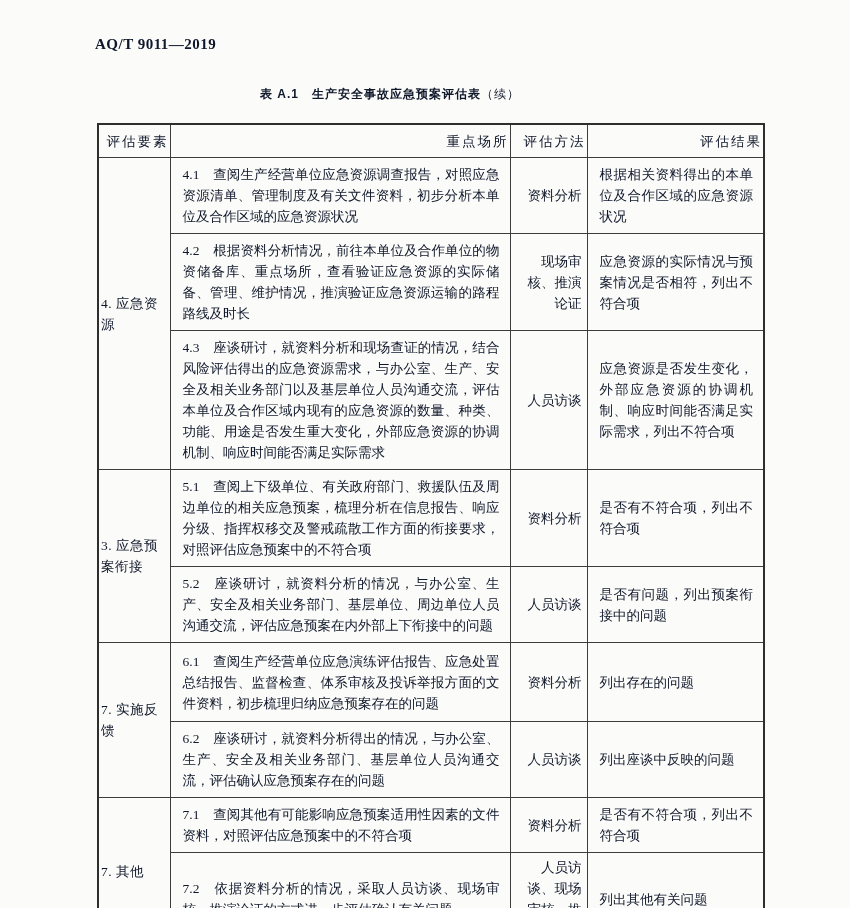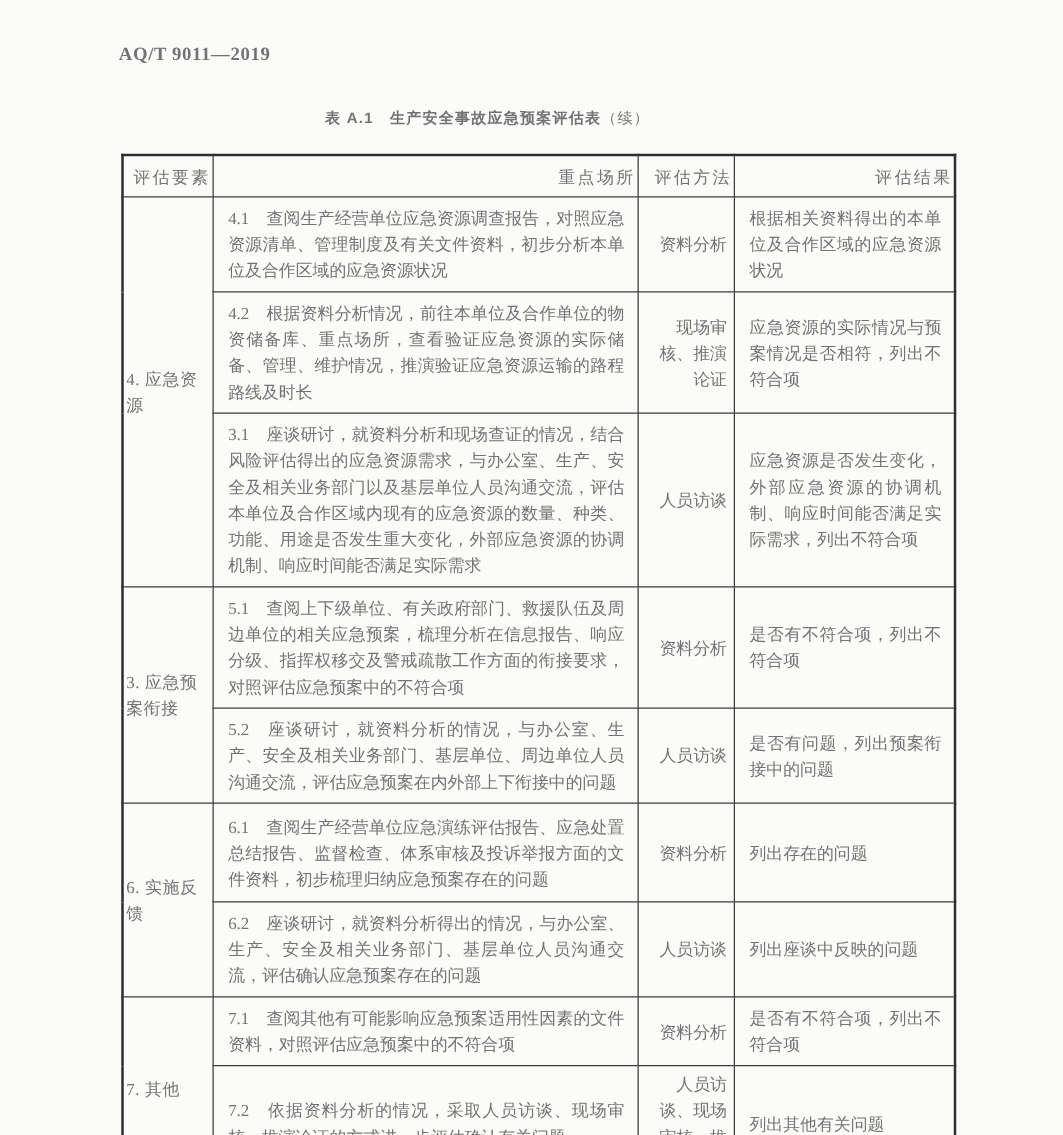--- a/index.html
+++ b/index.html
@@ -6,21 +6,21 @@
     margin: 0;
     padding: 0;
     background: #fbfbf9;
   }
   .page {
     position: relative;
     width: 780px;
     height: 908px;
     background: #fbfbf9;
     font-family: "Liberation Serif", "DejaVu Serif", serif;
-    color: #737373;
+    color: #0f172a;
     overflow: hidden;
   }
   .doc-code {
     position: absolute;
     left: 95px;
     top: 36px;
     font-size: 15px;
     font-weight: bold;
     letter-spacing: 0.5px;
     font-family: "Liberation Serif", "DejaVu Serif", serif;
@@ -123,37 +123,37 @@
         <td class="cell-content">4.1　查阅生产经营单位应急资源调查报告，对照应急资源清单、管理制度及有关文件资料，初步分析本单位及合作区域的应急资源状况</td>
         <td class="cell-method">资料分析</td>
         <td class="cell-result">根据相关资料得出的本单位及合作区域的应急资源状况</td>
       </tr>
       <tr>
         <td class="cell-content">4.2　根据资料分析情况，前往本单位及合作单位的物资储备库、重点场所，查看验证应急资源的实际储备、管理、维护情况，推演验证应急资源运输的路程路线及时长</td>
         <td class="cell-method">现场审核、推演论证</td>
         <td class="cell-result">应急资源的实际情况与预案情况是否相符，列出不符合项</td>
       </tr>
       <tr>
-        <td class="cell-content">3.1　座谈研讨，就资料分析和现场查证的情况，结合风险评估得出的应急资源需求，与办公室、生产、安全及相关业务部门以及基层单位人员沟通交流，评估本单位及合作区域内现有的应急资源的数量、种类、功能、用途是否发生重大变化，外部应急资源的协调机制、响应时间能否满足实际需求</td>
+        <td class="cell-content">4.3　座谈研讨，就资料分析和现场查证的情况，结合风险评估得出的应急资源需求，与办公室、生产、安全及相关业务部门以及基层单位人员沟通交流，评估本单位及合作区域内现有的应急资源的数量、种类、功能、用途是否发生重大变化，外部应急资源的协调机制、响应时间能否满足实际需求</td>
         <td class="cell-method">人员访谈</td>
         <td class="cell-result">应急资源是否发生变化，外部应急资源的协调机制、响应时间能否满足实际需求，列出不符合项</td>
       </tr>
       <tr>
         <td class="cell-element" rowspan="2">3. 应急预案衔接</td>
         <td class="cell-content">5.1　查阅上下级单位、有关政府部门、救援队伍及周边单位的相关应急预案，梳理分析在信息报告、响应分级、指挥权移交及警戒疏散工作方面的衔接要求，对照评估应急预案中的不符合项</td>
         <td class="cell-method">资料分析</td>
         <td class="cell-result">是否有不符合项，列出不符合项</td>
       </tr>
       <tr>
         <td class="cell-content">5.2　座谈研讨，就资料分析的情况，与办公室、生产、安全及相关业务部门、基层单位、周边单位人员沟通交流，评估应急预案在内外部上下衔接中的问题</td>
         <td class="cell-method">人员访谈</td>
         <td class="cell-result">是否有问题，列出预案衔接中的问题</td>
       </tr>
       <tr>
-        <td class="cell-element" rowspan="2">6. 实施反馈</td>
+        <td class="cell-element" rowspan="2">7. 实施反馈</td>
         <td class="cell-content">6.1　查阅生产经营单位应急演练评估报告、应急处置总结报告、监督检查、体系审核及投诉举报方面的文件资料，初步梳理归纳应急预案存在的问题</td>
         <td class="cell-method">资料分析</td>
         <td class="cell-result">列出存在的问题</td>
       </tr>
       <tr>
         <td class="cell-content">6.2　座谈研讨，就资料分析得出的情况，与办公室、生产、安全及相关业务部门、基层单位人员沟通交流，评估确认应急预案存在的问题</td>
         <td class="cell-method">人员访谈</td>
         <td class="cell-result">列出座谈中反映的问题</td>
       </tr>
       <tr>

